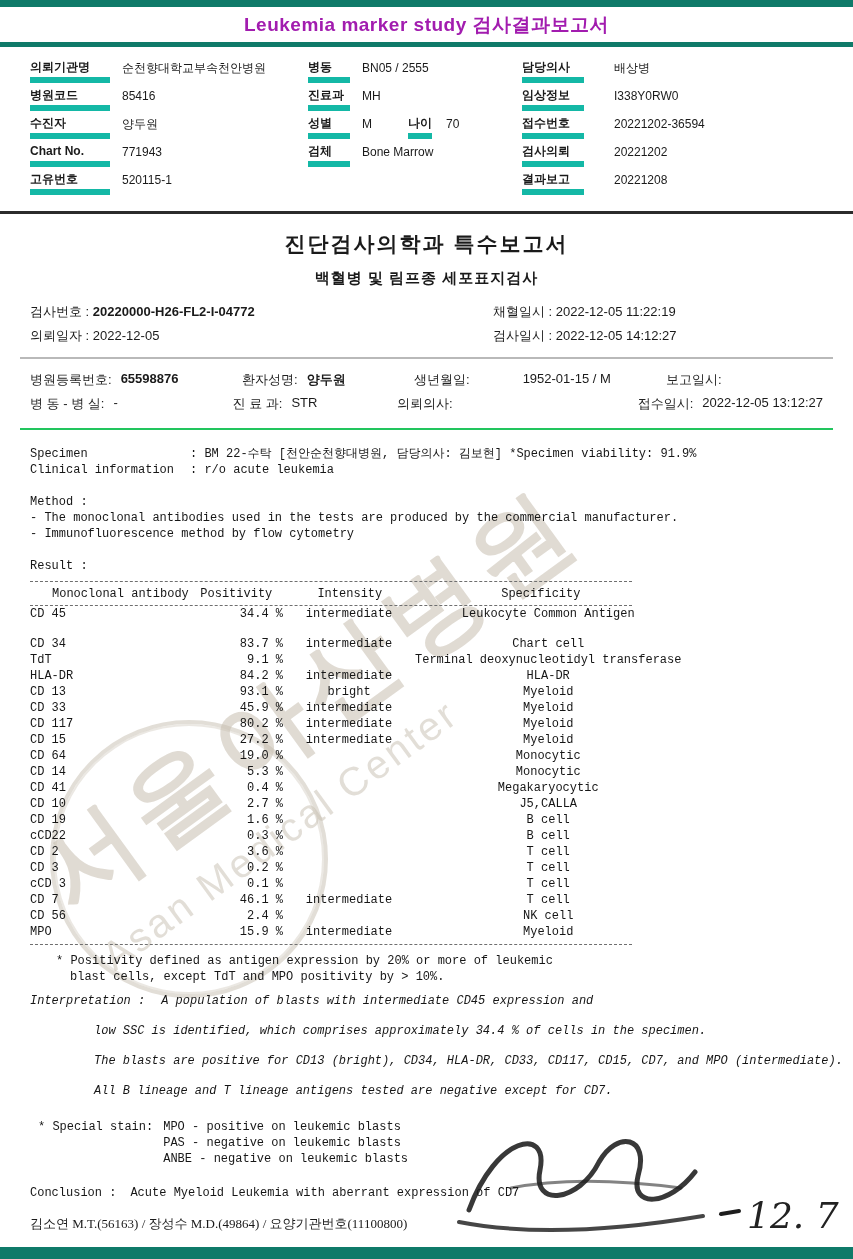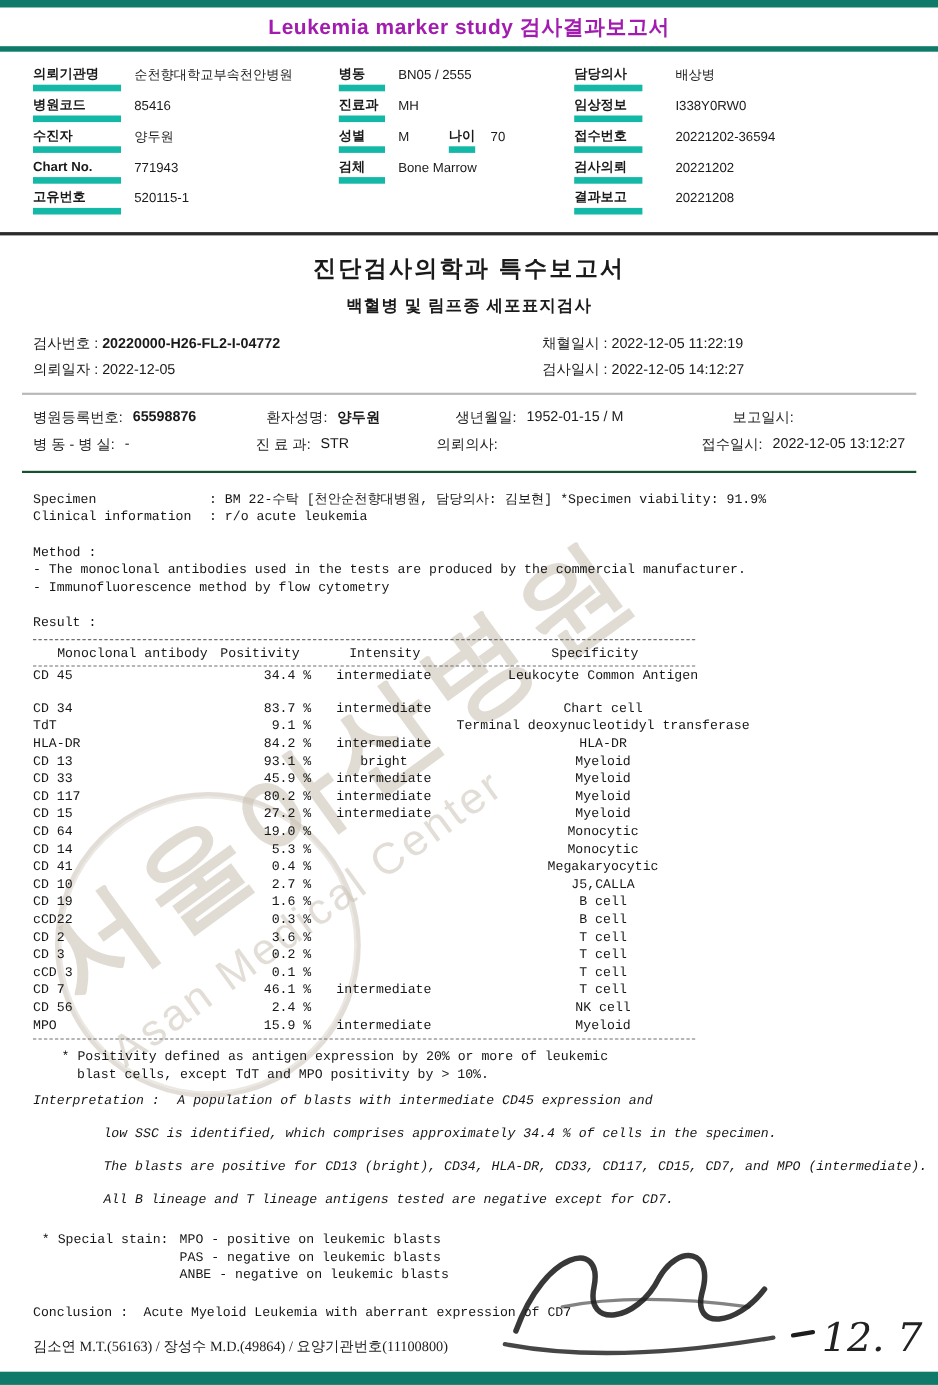--- a/index.html
+++ b/index.html
@@ -35,24 +35,24 @@
   
   .report-title{text-align:center;font-size:21px;font-weight:bold;margin-top:16px;letter-spacing:2px;}
   .report-subtitle{text-align:center;font-size:15px;font-weight:bold;margin-top:11px;letter-spacing:1px;}
 
   .meta{display:flex;justify-content:space-between;padding:0 30px;font-size:13px;margin-top:15px;}
   .meta .b{font-weight:bold;}
   .meta-right{width:330px;}
   .meta2{margin-top:6px;}
 
   
-  .pbox{margin:12px 20px 0;border-top:2px solid #b9b9b9;border-bottom:2px solid #14532d;padding:9px 10px;font-size:13px;}
+  .pbox{margin:12px 20px 0;border-top:2px solid #b9b9b9;border-bottom:2px solid #22c55e;padding:9px 10px;font-size:13px;}
   .pbox-row{display:flex;margin:3px 0 6px;}
   .pcell{display:flex;white-space:nowrap;}
-  .pc1{width:212px;} .pc2{width:172px;} .pc3{width:252px;} .pc4{flex:1;}
+  .pc1{width:212px;} .pc2{width:172px;} .pc3{width:252px;gap:44px;} .pc4{flex:1;}
   .pl{color:#222;}
   .pv{margin-left:9px;}
   .pv.b{font-weight:bold;}
 
   
   .mono{font-family:"Liberation Mono","DejaVu Sans Mono",monospace;font-size:12px;color:#161616;padding:0 30px;margin-top:16px;}
   .specline{display:flex;line-height:16px;white-space:nowrap;}
   .speclabel{width:160px;}
   .blockgap{margin-top:16px;}
   .mline{line-height:16px;white-space:nowrap;}

